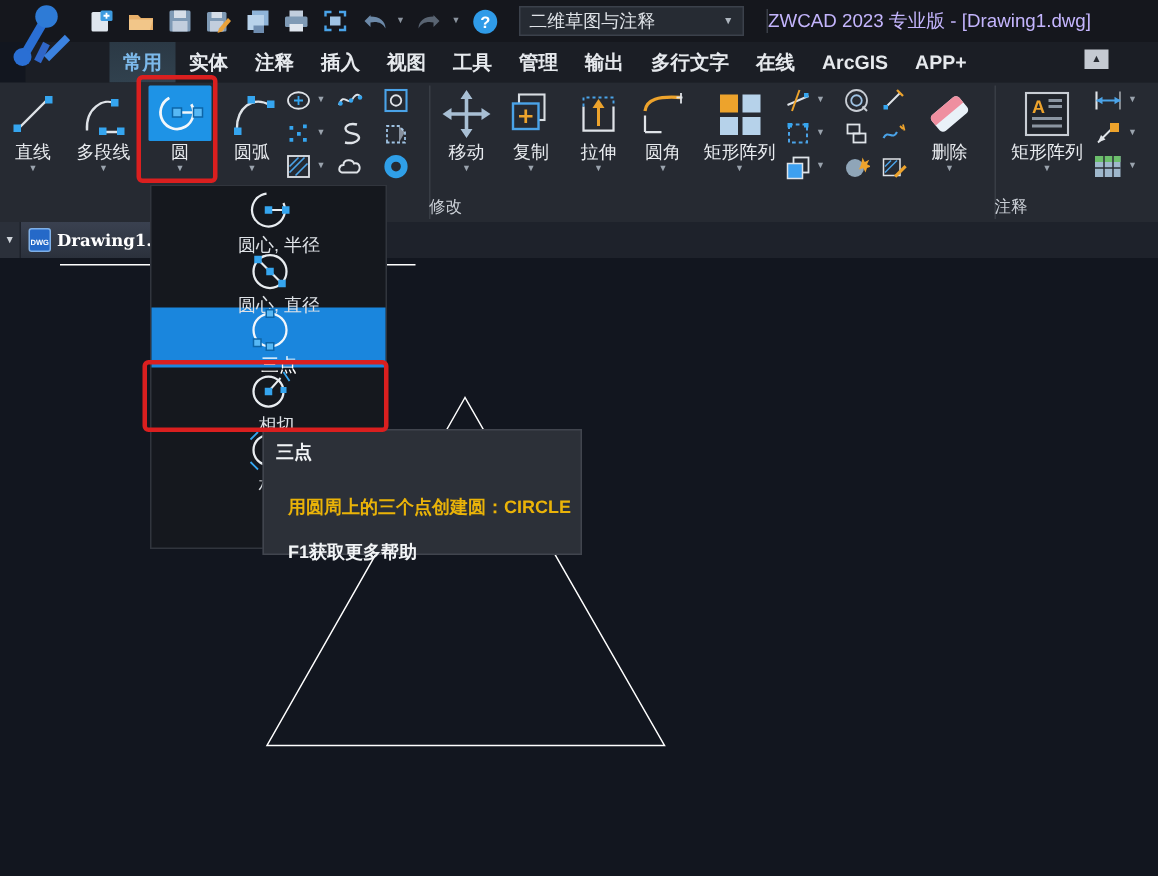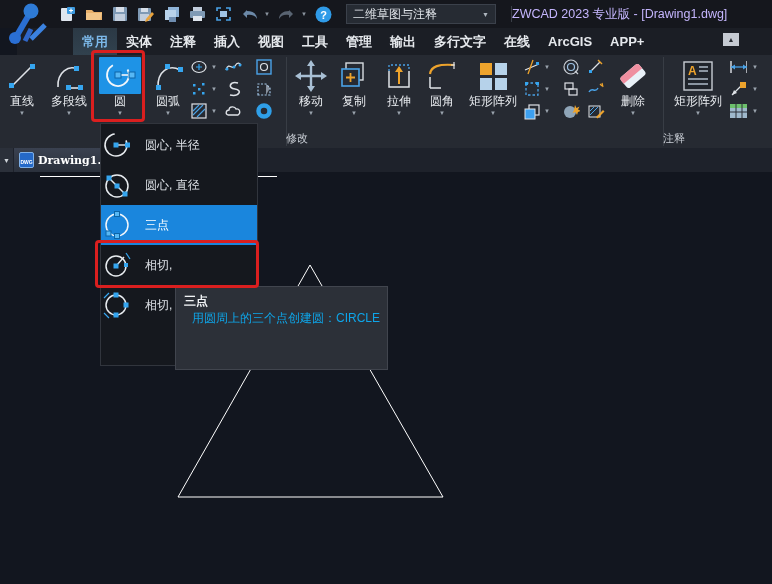--- a/index.html
+++ b/index.html
@@ -58,31 +58,31 @@
                padding-bottom:2px; border:1px solid #7fb0e8; }
   .doctab .tname { color:#ffffff; font-size:11px; font-weight:bold;
                    font-family:"DejaVu Serif", serif; white-space:nowrap; overflow:hidden; }
 
   
   .canvas { position:absolute; left:0; top:172px; width:772px; height:412px; background:#12161f; z-index:1; }
 
   
   .menu { position:absolute; left:100px; top:123px; width:158px; height:243px; background:#15181e;
           border:1px solid #31353d; z-index:20; padding-top:1px; }
-  .mitem { height:40px; display:flex; align-items:center; padding-left:1px; }
+  .mitem { height:40px; display:flex; align-items:center; padding-left:1px;flex-direction:column; }
   .mitem .micon { width:30px; height:30px; flex:0 0 30px; }
   .mitem .mlbl { color:#dde1e6; font-size:12px; margin-left:13px; white-space:nowrap; }
   .mitem.hl-row { background:#1a86dd; }
   .mitem.hl-row .mlbl { color:#ffffff; }
 
   
   .tooltip { position:absolute; left:175px; top:286px; width:213px; height:84px; background:#2c3038;
              border:1px solid #41454e; z-index:30; padding:6px 8px; }
   .tt-title { color:#f2f4f6; font-size:12px; font-weight:bold; }
-  .tt-desc { color:#0ea5e9; font-size:12px; margin-top:0; margin-left:8px; white-space:nowrap; }
+  .tt-desc { color:#eab308; font-size:12px; margin-top:20px; margin-left:8px; white-space:nowrap;font-weight:bold; }
   .tt-foot { color:#f2f4f6; font-size:12px; font-weight:bold; margin-top:13px; margin-left:8px; }
 
   
   .redbox { position:absolute; border:3px solid #da1f1f; border-radius:4px; z-index:40; pointer-events:none; }
   .redbox1 { left:91px; top:50px; width:54px; height:72px; }
   .redbox2 { left:95px; top:240px; width:164px; height:48px; }
 </style>
 </head>
 <body>
 
@@ -551,18 +551,19 @@
             <path d="M2 8l5-5M2 23l5 5" stroke="#35a5ef" stroke-width="1.2"></path>
           </svg>
       </span>
       <span class="mlbl">相切,</span>
     </div>
   </div>
 
   <div class="tooltip">
     <div class="tt-title">三点</div>
     <div class="tt-desc">用圆周上的三个点创建圆：CIRCLE</div>
+    <div class="tt-foot">F1获取更多帮助</div>
   </div>
 
   <div class="redbox redbox1"></div>
   <div class="redbox redbox2"></div>
 
 </div>
 
 </body></html>

